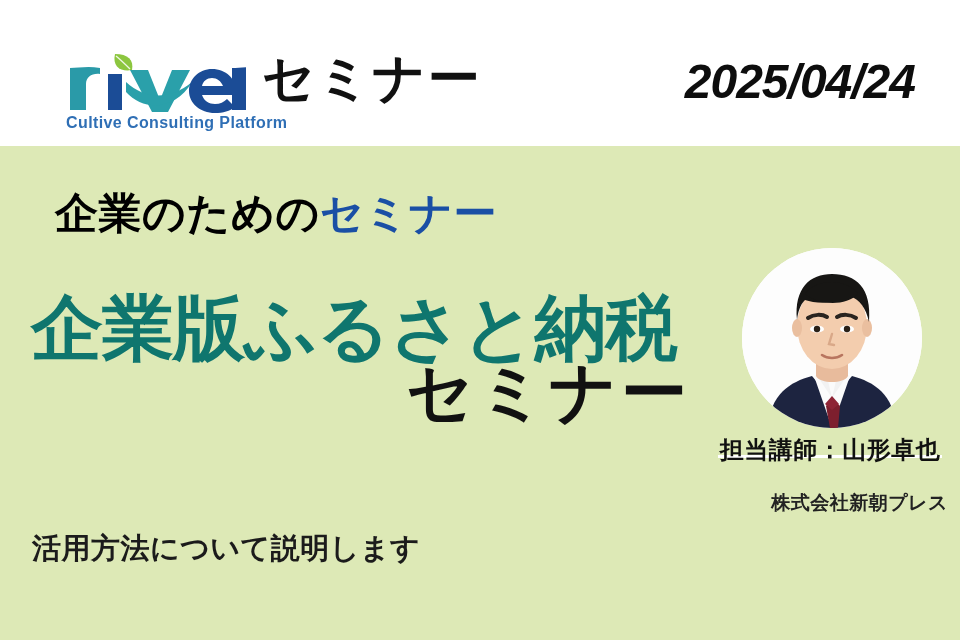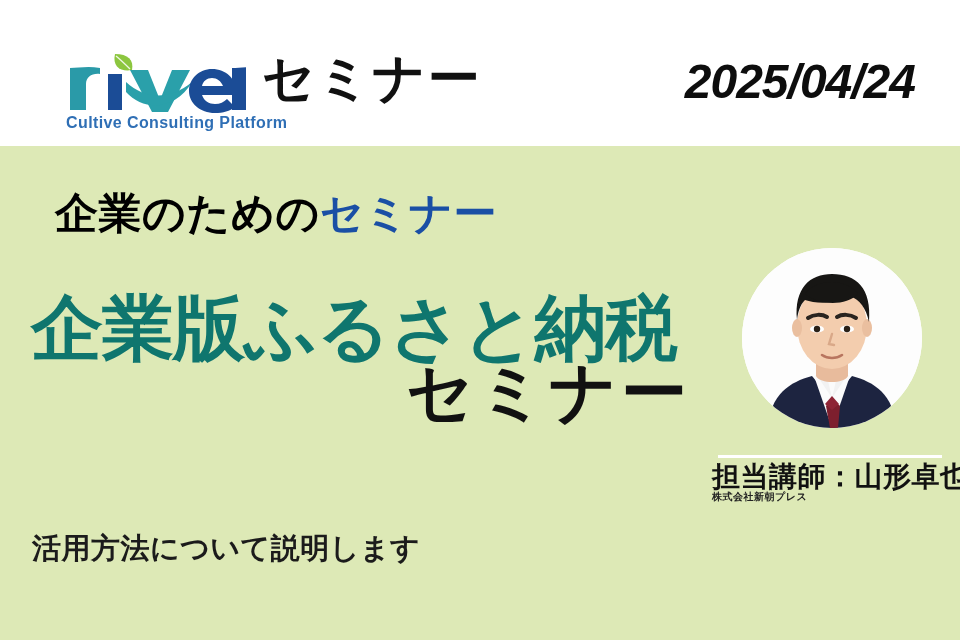--- a/index.html
+++ b/index.html
@@ -149,36 +149,36 @@
     position: absolute;
     left: 718px;
     top: 455px;
     width: 224px;
     height: 3px;
     background: #ffffff;
   }
   .speaker-name {
     position: absolute;
     left: 712px;
-    top: 458px;
+    top: 434px;
     width: 236px;
     text-align: center;
-    font-size: 28px;
+    font-size: 24px;
     font-weight: bold;
     color: #111111;
     letter-spacing: 0.5px;
     white-space: nowrap;
   }
   .speaker-company {
     position: absolute;
     left: 712px;
     top: 490px;
     width: 236px;
-    text-align: left;
-    font-size: 10px;
+    text-align: right;
+    font-size: 19px;
     font-weight: bold;
     color: #222222;
     letter-spacing: 0.5px;
     white-space: nowrap;
   }
 </style>
 </head>
 <body>
 
 <div id="slide">

